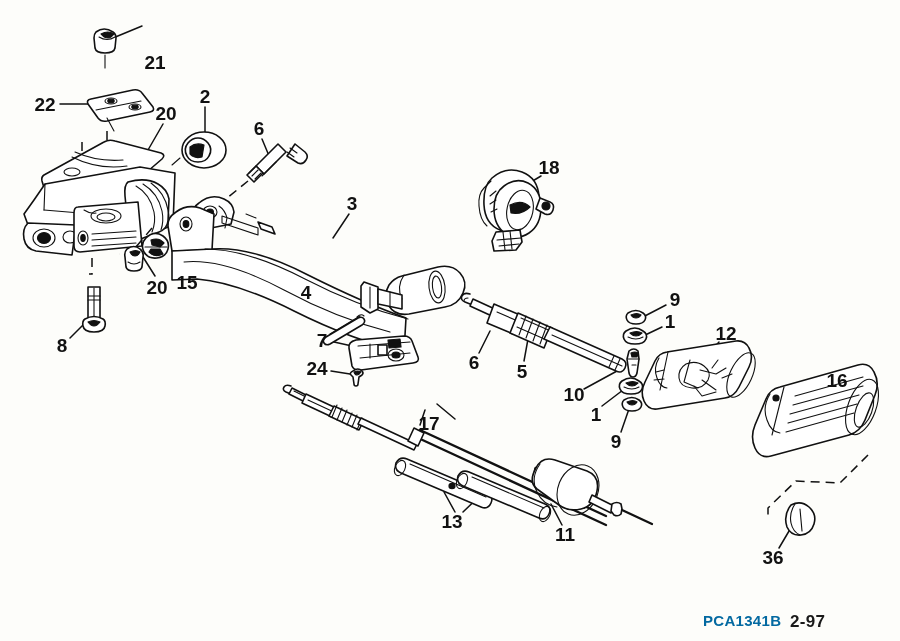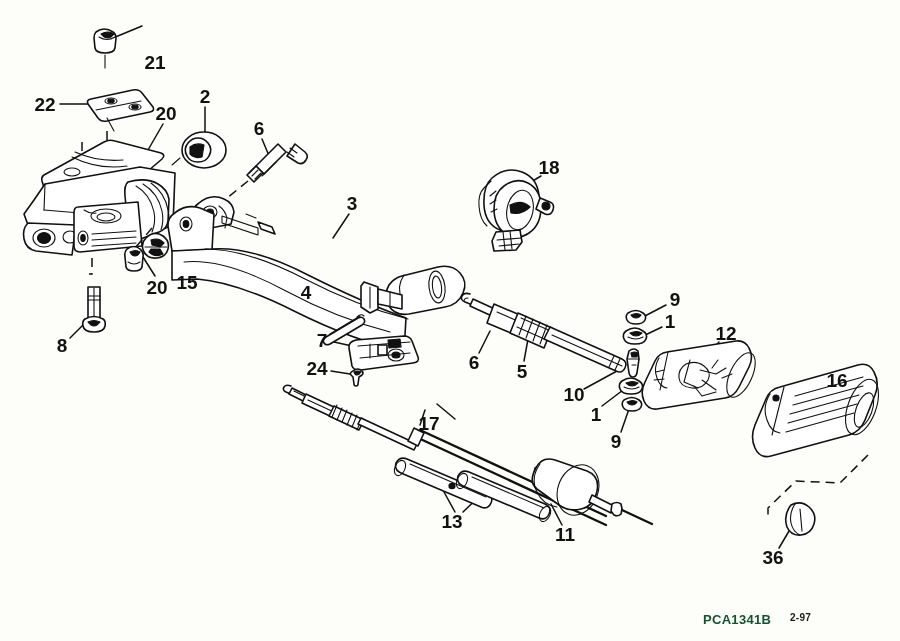--- a/index.html
+++ b/index.html
@@ -32,32 +32,32 @@
     white-space: nowrap;
     transform: translate(-50%, -50%);
     user-select: none;
   }
   #footer-code {
     position: absolute;
     left: 703px;
     top: 612px;
     font-family: "Liberation Sans", sans-serif;
     font-weight: bold;
-    font-size: 13px;
-    color: #14532d;
+    font-size: 15px;
+    color: #0369a1;
     letter-spacing: 0.3px;
     white-space: nowrap;
   }
   #footer-date {
     position: absolute;
     left: 790px;
     top: 612px;
     font-family: "Liberation Sans", sans-serif;
     font-weight: bold;
-    font-size: 10px;
+    font-size: 17px;
     color: #1a1a1a;
     letter-spacing: 0.3px;
     white-space: nowrap;
   }
 </style>
 </head>
 <body>
 
 <div id="page">
 

